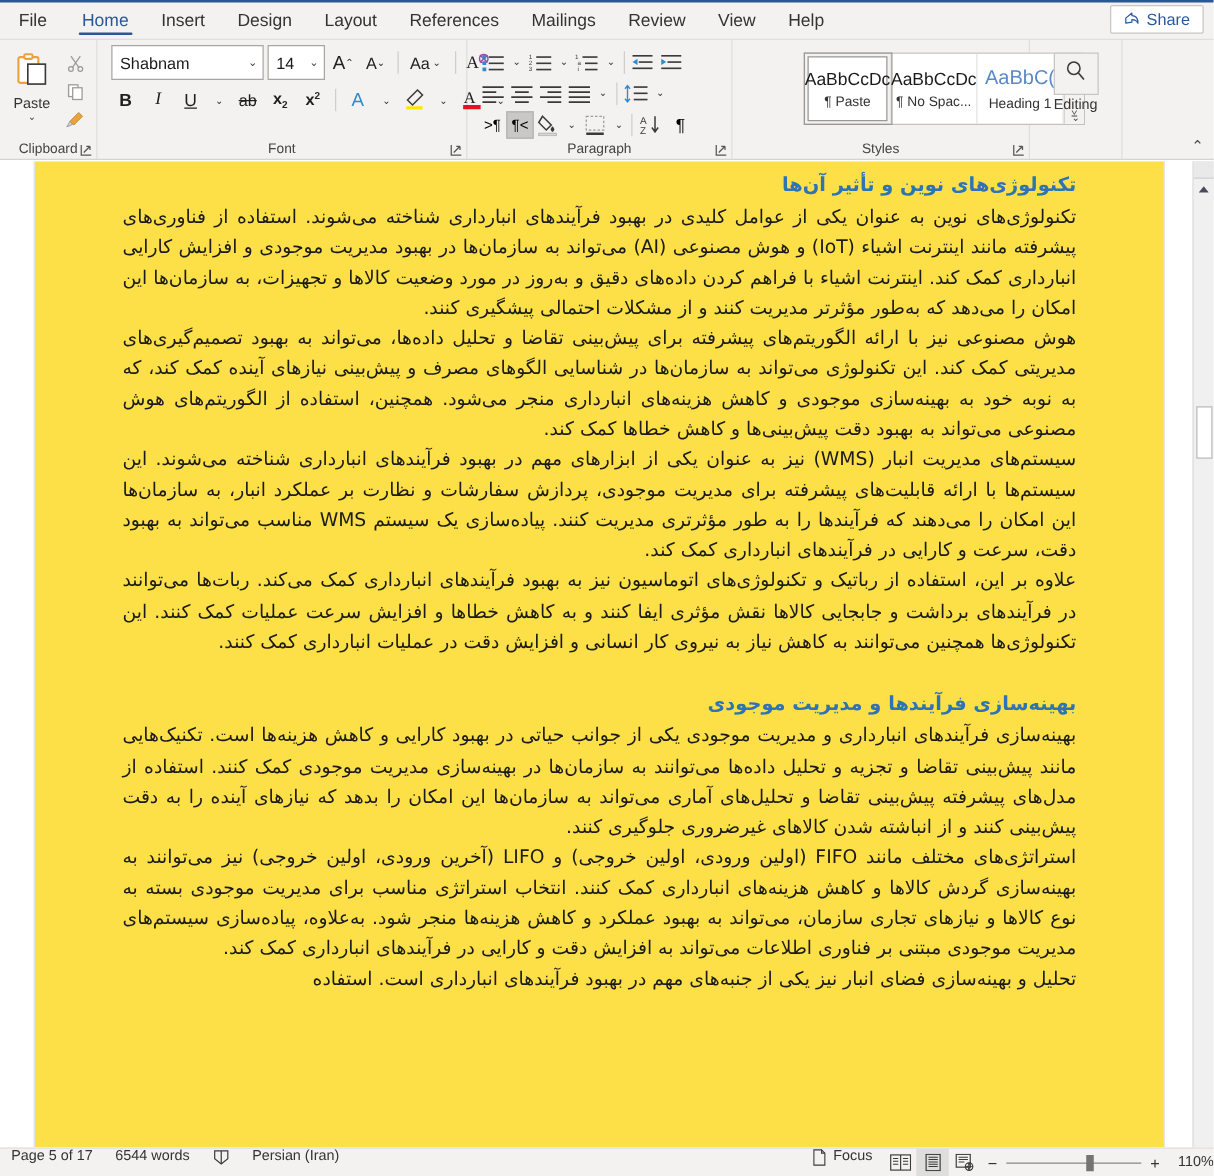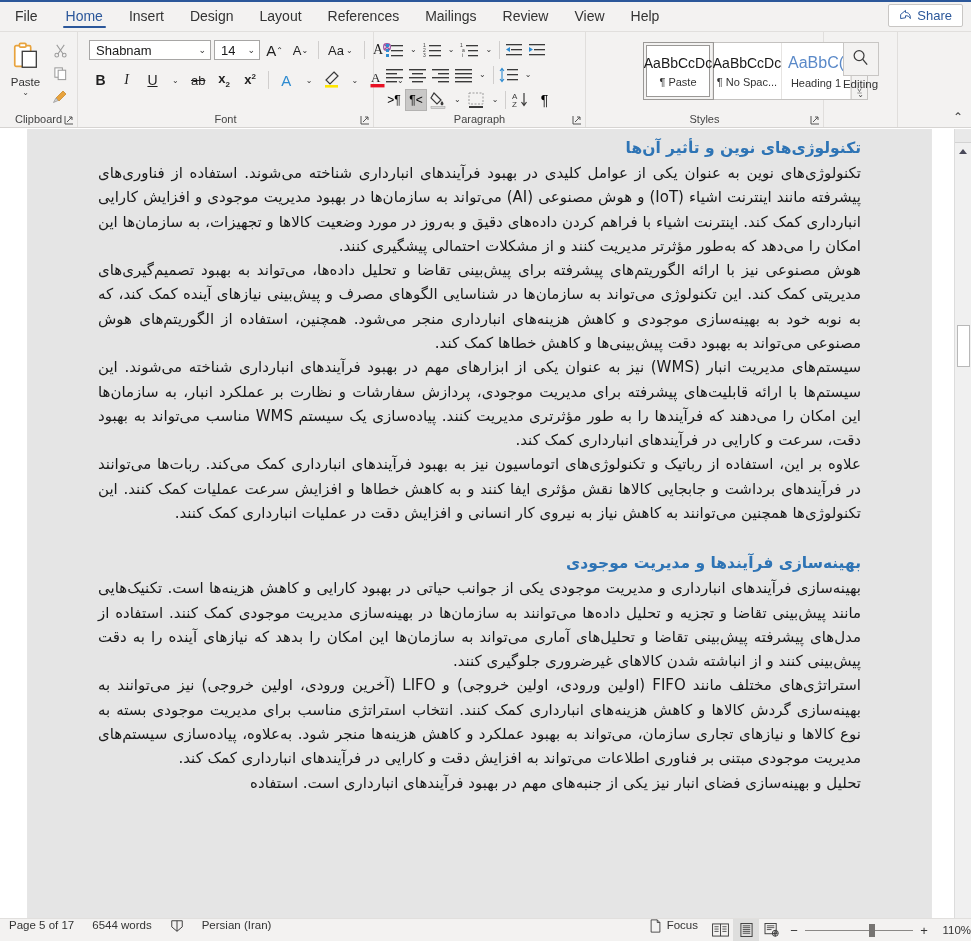--- a/index.html
+++ b/index.html
@@ -82,21 +82,21 @@
   .paste-label { font-size: 11.5px; color:#333; margin-top:1px; }
   .chev { font-size: 8px; color:#444; line-height:8px; margin-top:1px;}
   .clip-small { display:flex; flex-direction:column; gap:2px; padding-top:4px; margin-left:2px;}
   .clip-small > div { width:24px; height:21px; display:flex; align-items:center; justify-content:center;}
 
   
   .font-grp { width: 296px; }
   .font-row { display:flex; align-items:center; gap:3px; height:24px; }
   .font-row2 { margin-top: 6px; }
   .combo {
-    height: 20px; border:1px solid #a7a6a5; background:#fff;
+    height: 28px; border:1px solid #a7a6a5; background:#fff;
     display:flex; align-items:center; justify-content:space-between;
     font-size: 13px; color:#1a1a1a; padding: 0 4px 0 6px;
   }
   .combo .cv{ overflow:hidden; white-space:nowrap; }
   .combo .ca{ font-size:9px; color:#333; margin-left:6px; }
   .font-name { width: 122px; }
   .font-size { width: 46px; }
   .ic {
     height: 23px; min-width: 23px; display:flex; align-items:center;
     justify-content:center; font-size: 14px; color:#1f1f1f;
@@ -138,21 +138,21 @@
   .ribbon-collapse { position:absolute; right:8px; bottom:3px; font-size:12px; color:#444;}
 
   
   .docarea {
     position:absolute; top:129px; left:0; right:0; bottom:23px;
     background:#ffffff;
     overflow:hidden;
   }
   .page {
     position:absolute; top:0; left:27px; width:905px; bottom:0;
-    background:#e5e5e5;
+    background:#fde047;
     border-left:1px solid #e6e6e6; border-right:1px solid #e6e6e6;
     padding: 9px 70px 0 70px;
   }
   h2.doc-h {
     direction: rtl; text-align: right;
     color: #2e74b5; font-size: 15.5px; font-weight: bold;
     font-family: "DejaVu Sans", sans-serif;
     margin: 0 0 2px 0; line-height: 1.35;
   }
   h2.doc-h.second { margin-top: 28px; }

